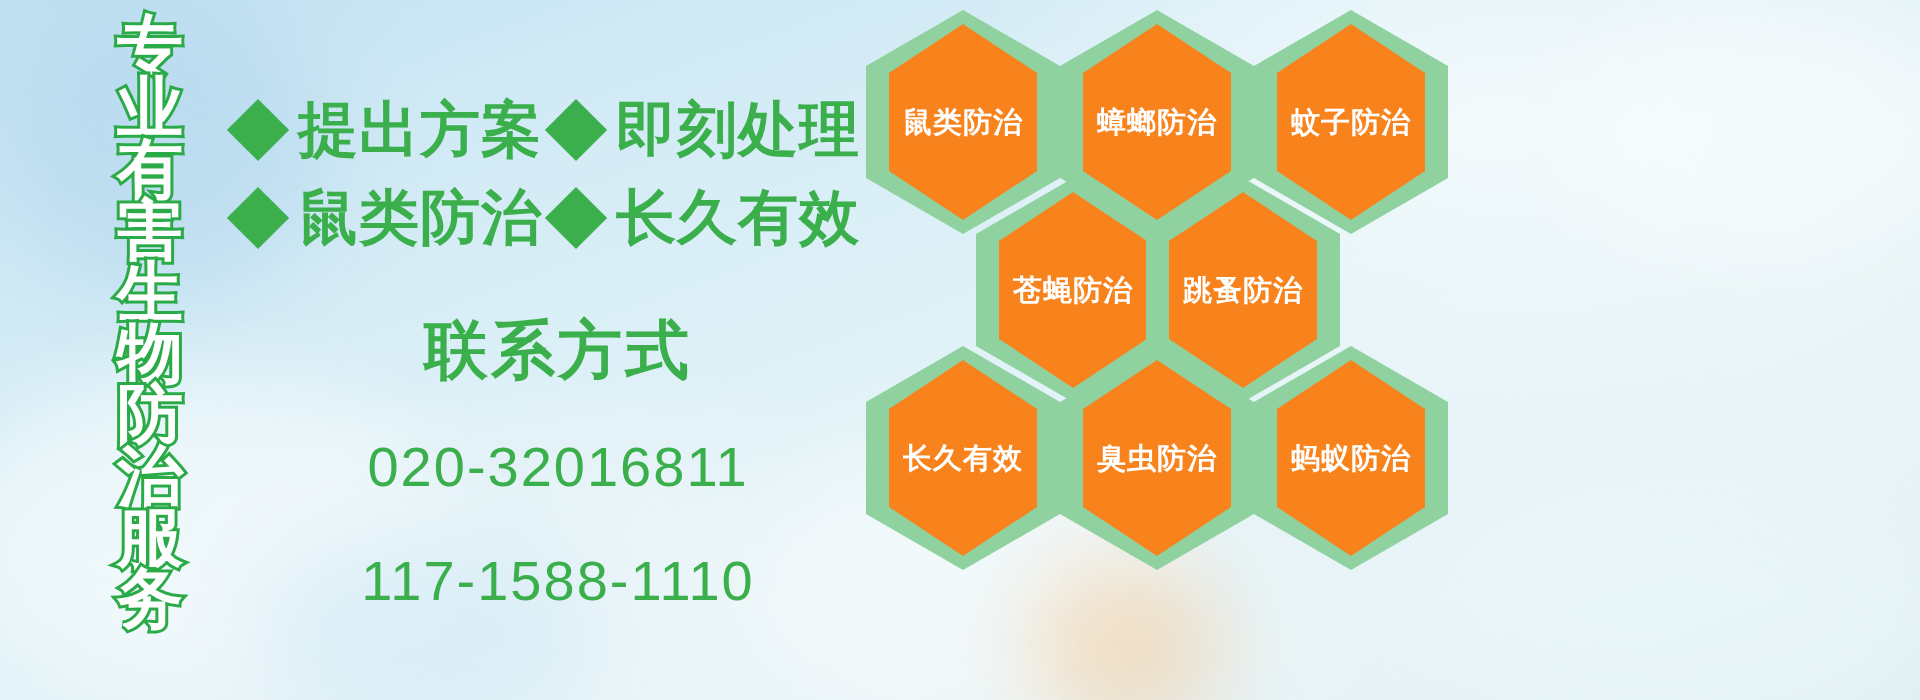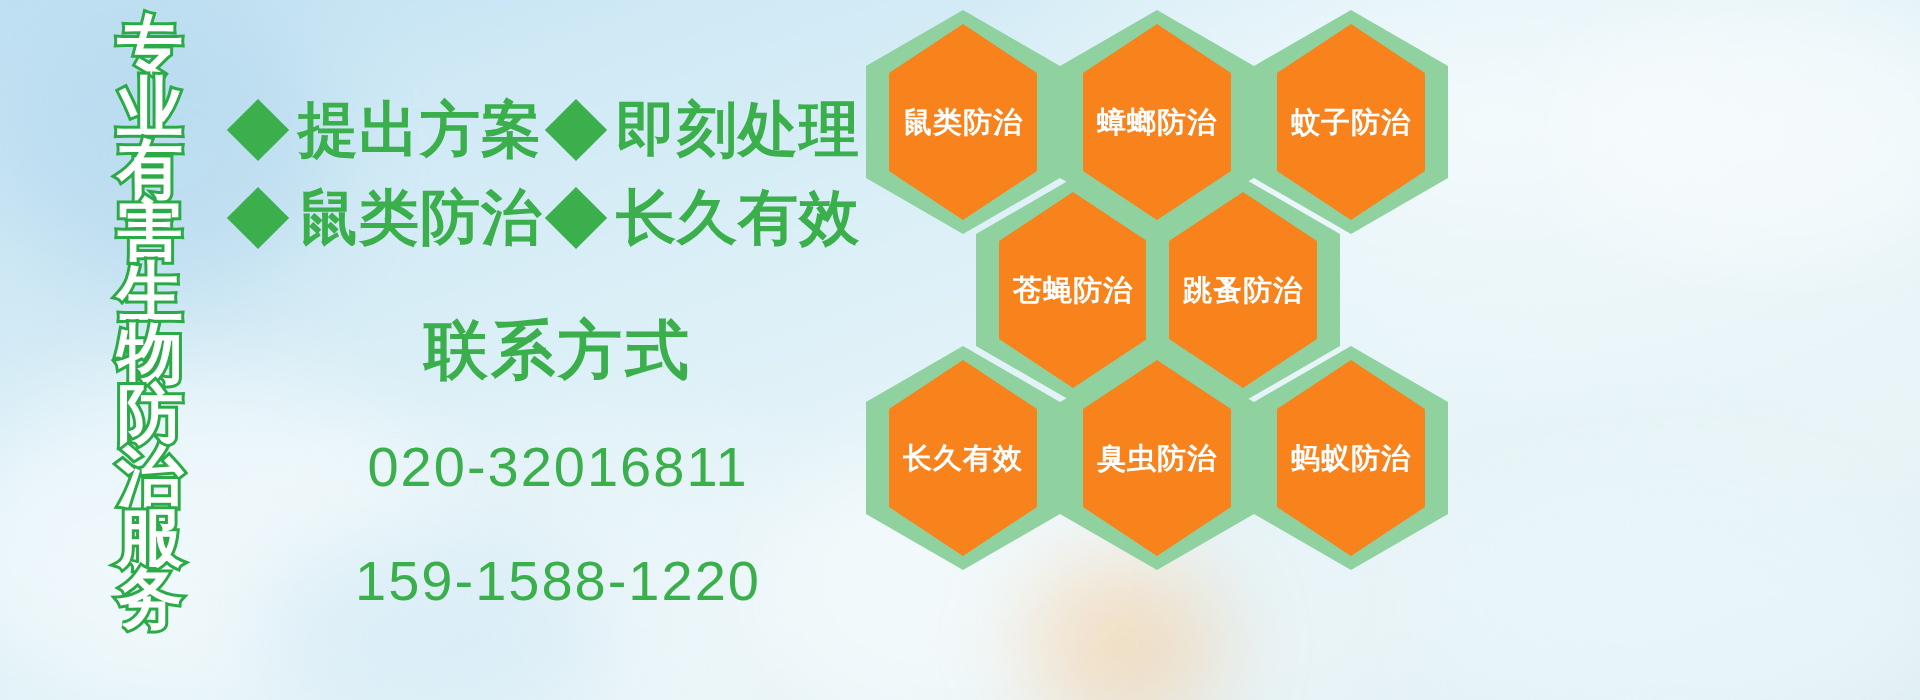--- a/index.html
+++ b/index.html
@@ -150,21 +150,21 @@
       <div class="fitem">
         <span class="diamond"></span>
         <span class="ftext">长久有效</span>
       </div>
     </div>
   </div>
 
   <div id="contact">
     <div id="contact-title">联系方式</div>
     <div class="phone">020-32016811</div>
-    <div class="phone">159-1588-1220</div>
+    <div class="phone">117-1588-1110</div>
   </div>
 
   <div id="hex-cluster">
     <div class="hex h0">
       <div class="inner">
         <span class="label">鼠类防治</span>
       </div>
     </div>
     <div class="hex h2">
       <div class="inner">

